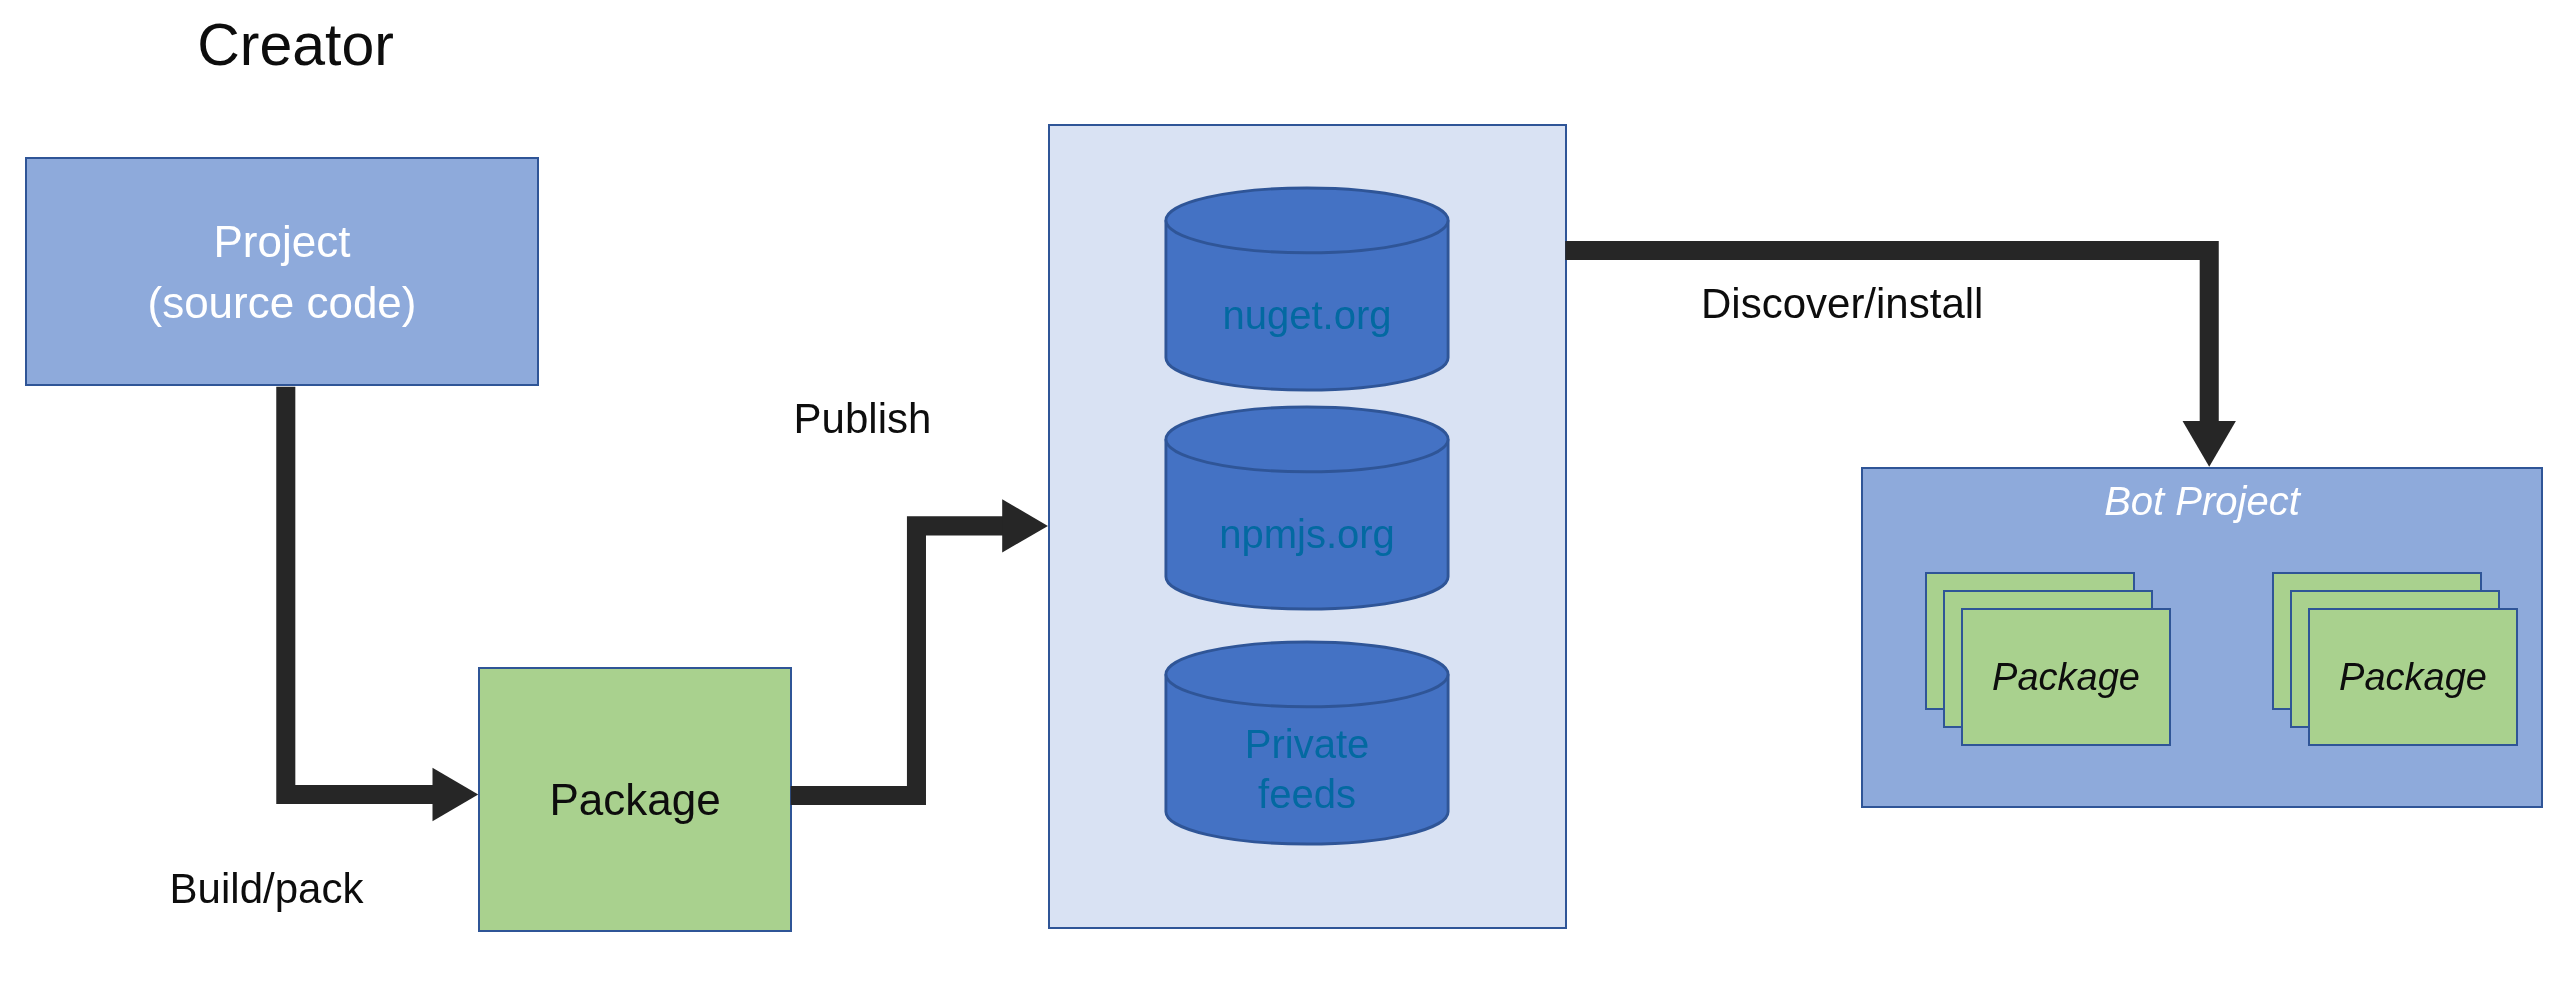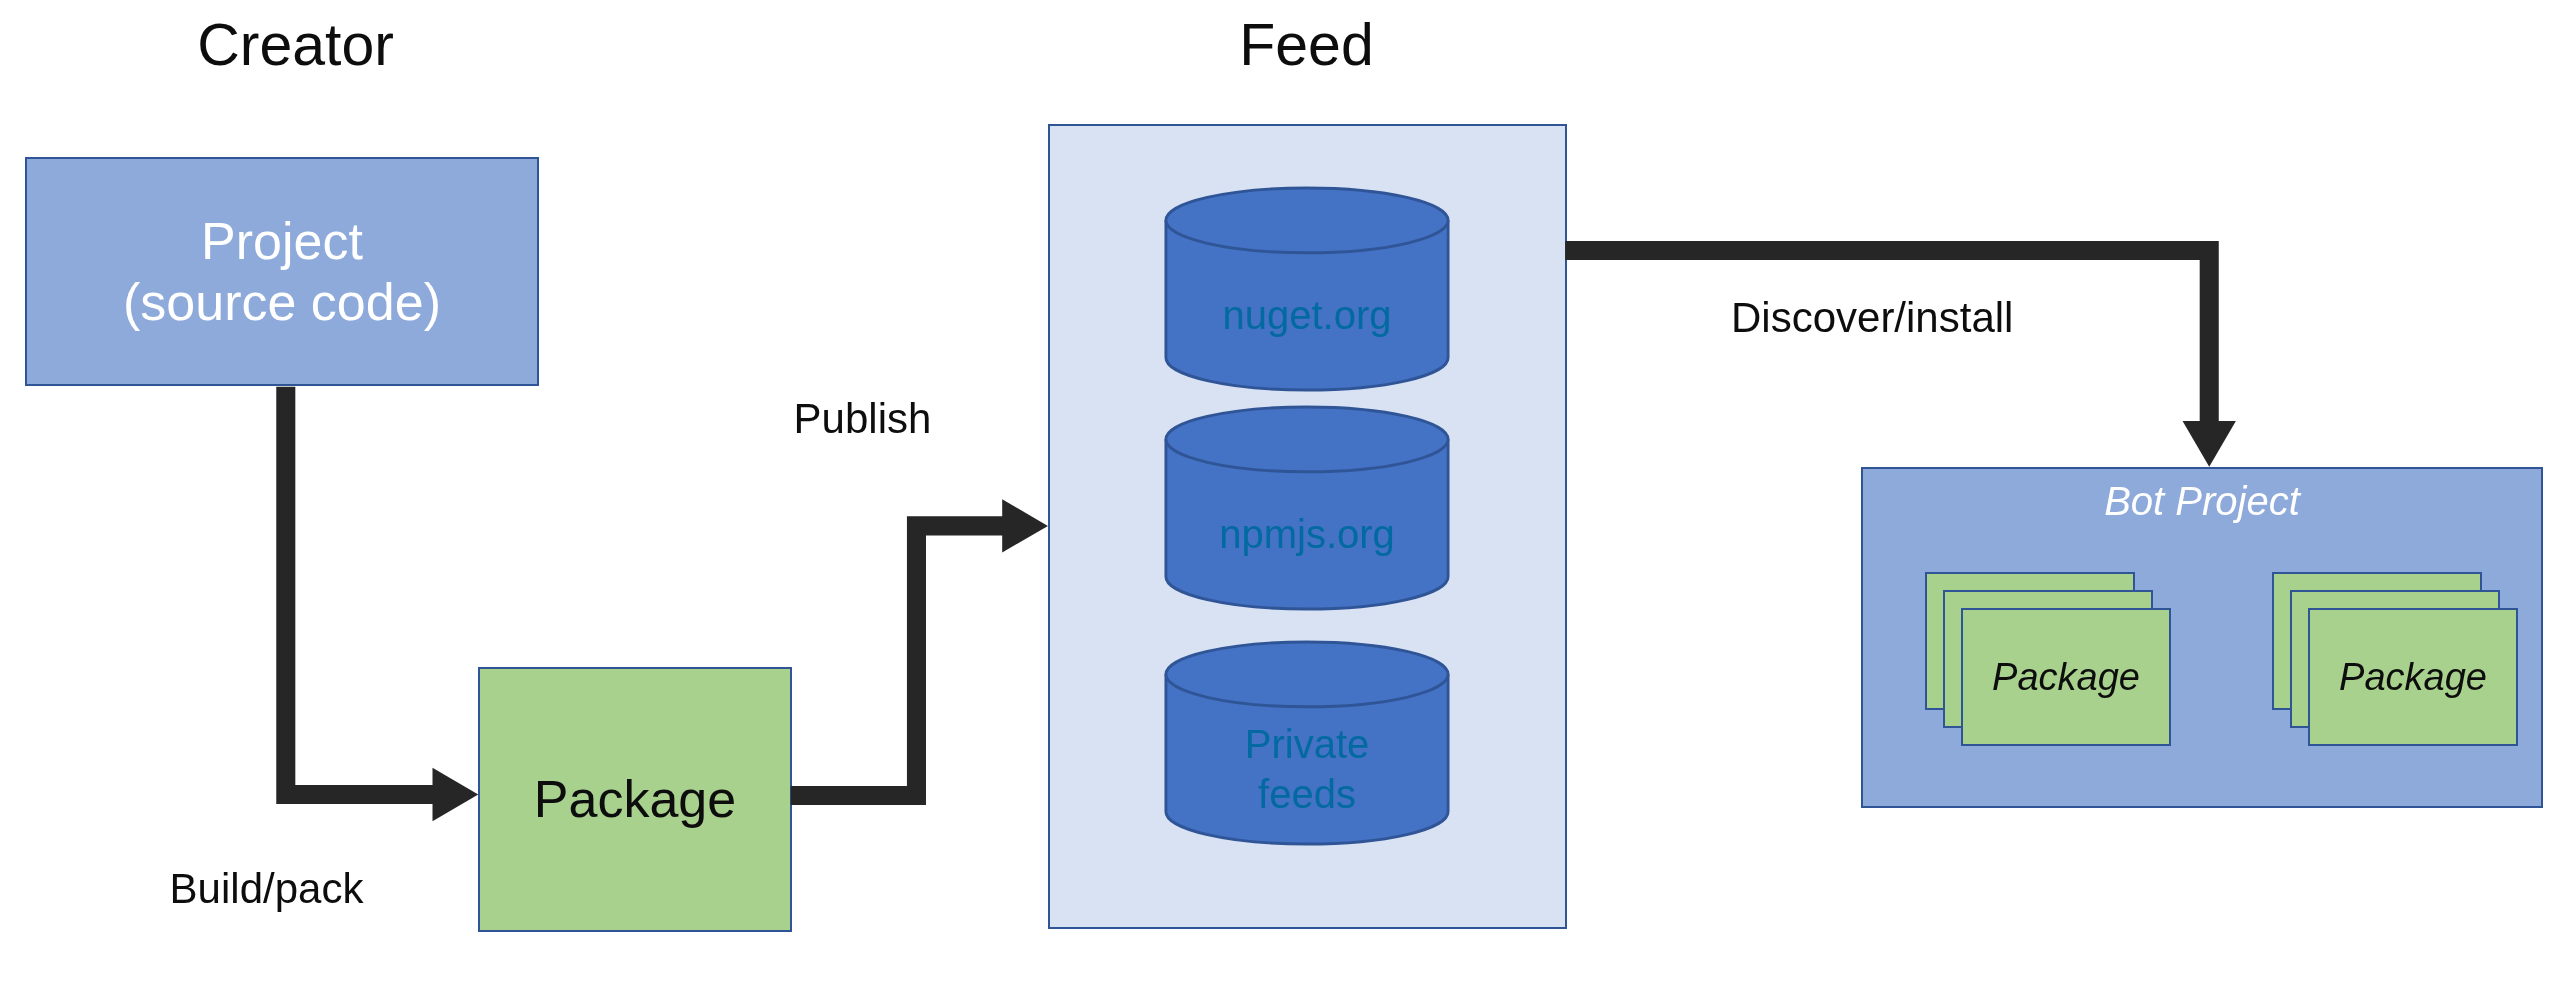--- a/index.html
+++ b/index.html
@@ -30,21 +30,21 @@
     border: 2.9px solid #2F5597;
     box-sizing: border-box;
     display: flex;
     flex-direction: column;
     align-items: center;
     justify-content: center;
     text-align: center;
   }
   .node.blue  { background: #8EAADB; color: #ffffff; }
   .node.green { background: #A9D18E; color: #0d0d0d; }
-  .node .line { font-size: 52px; line-height: 61px; }
+  .node .line { font-size: 44px; line-height: 61px; }
 
   
   .feed-box {
     position: absolute;
     left: 1048px; top: 124px;
     width: 519px; height: 805px;
     background: #D9E2F3;
     border: 2.9px solid #2F5597;
     box-sizing: border-box;
   }
@@ -108,36 +108,35 @@
   }
   .arrow-line { fill: none; stroke: #262626; stroke-width: 20; stroke-linejoin: miter; }
   .arrow-head { fill: #262626; stroke: none; }
 </style>
 </head>
 <body>
 
 <div id="canvas">
 
   <div class="heading" style="left:86px">Creator</div>
-  <div class="heading" style="left:1097px">Feed</div>
 
   <div class="node blue" style="left:25px; top:157px; width:514px; height:229px;">
     <div class="line">Project</div>
     <div class="line">(source code)</div>
   </div>
 
   <div class="node green" style="left:478px; top:667px; width:314px; height:265px;">
     <div class="line">Package</div>
   </div>
 
   <div class="edge-label center" style="left:734px; top:387px; width:257px;">Publish</div>
 
   <div class="edge-label center" style="left:114px; top:857px; width:305px;">Build/pack</div>
 
-  <div class="edge-label" style="left:1701px; top:286px;margin-left:30px;">
+  <div class="edge-label" style="left:1701px; top:272px;">
     <div>Discover/install</div>
   </div>
 
   <div class="feed-box"></div>
 
   <div class="cylinder" style="top:186px;">
     <svg width="286" height="206" viewBox="0 0 300 216">
       <path class="cyl-body" d="M 2 36 L 2 180 A 148 34 0 0 0 298 180 L 298 36" fill="#4472C4" stroke="#2F5597" stroke-width="3"></path>
       <ellipse cx="150" cy="36" rx="148" ry="34" fill="#4472C4" stroke="#2F5597" stroke-width="3"></ellipse>
     </svg>

